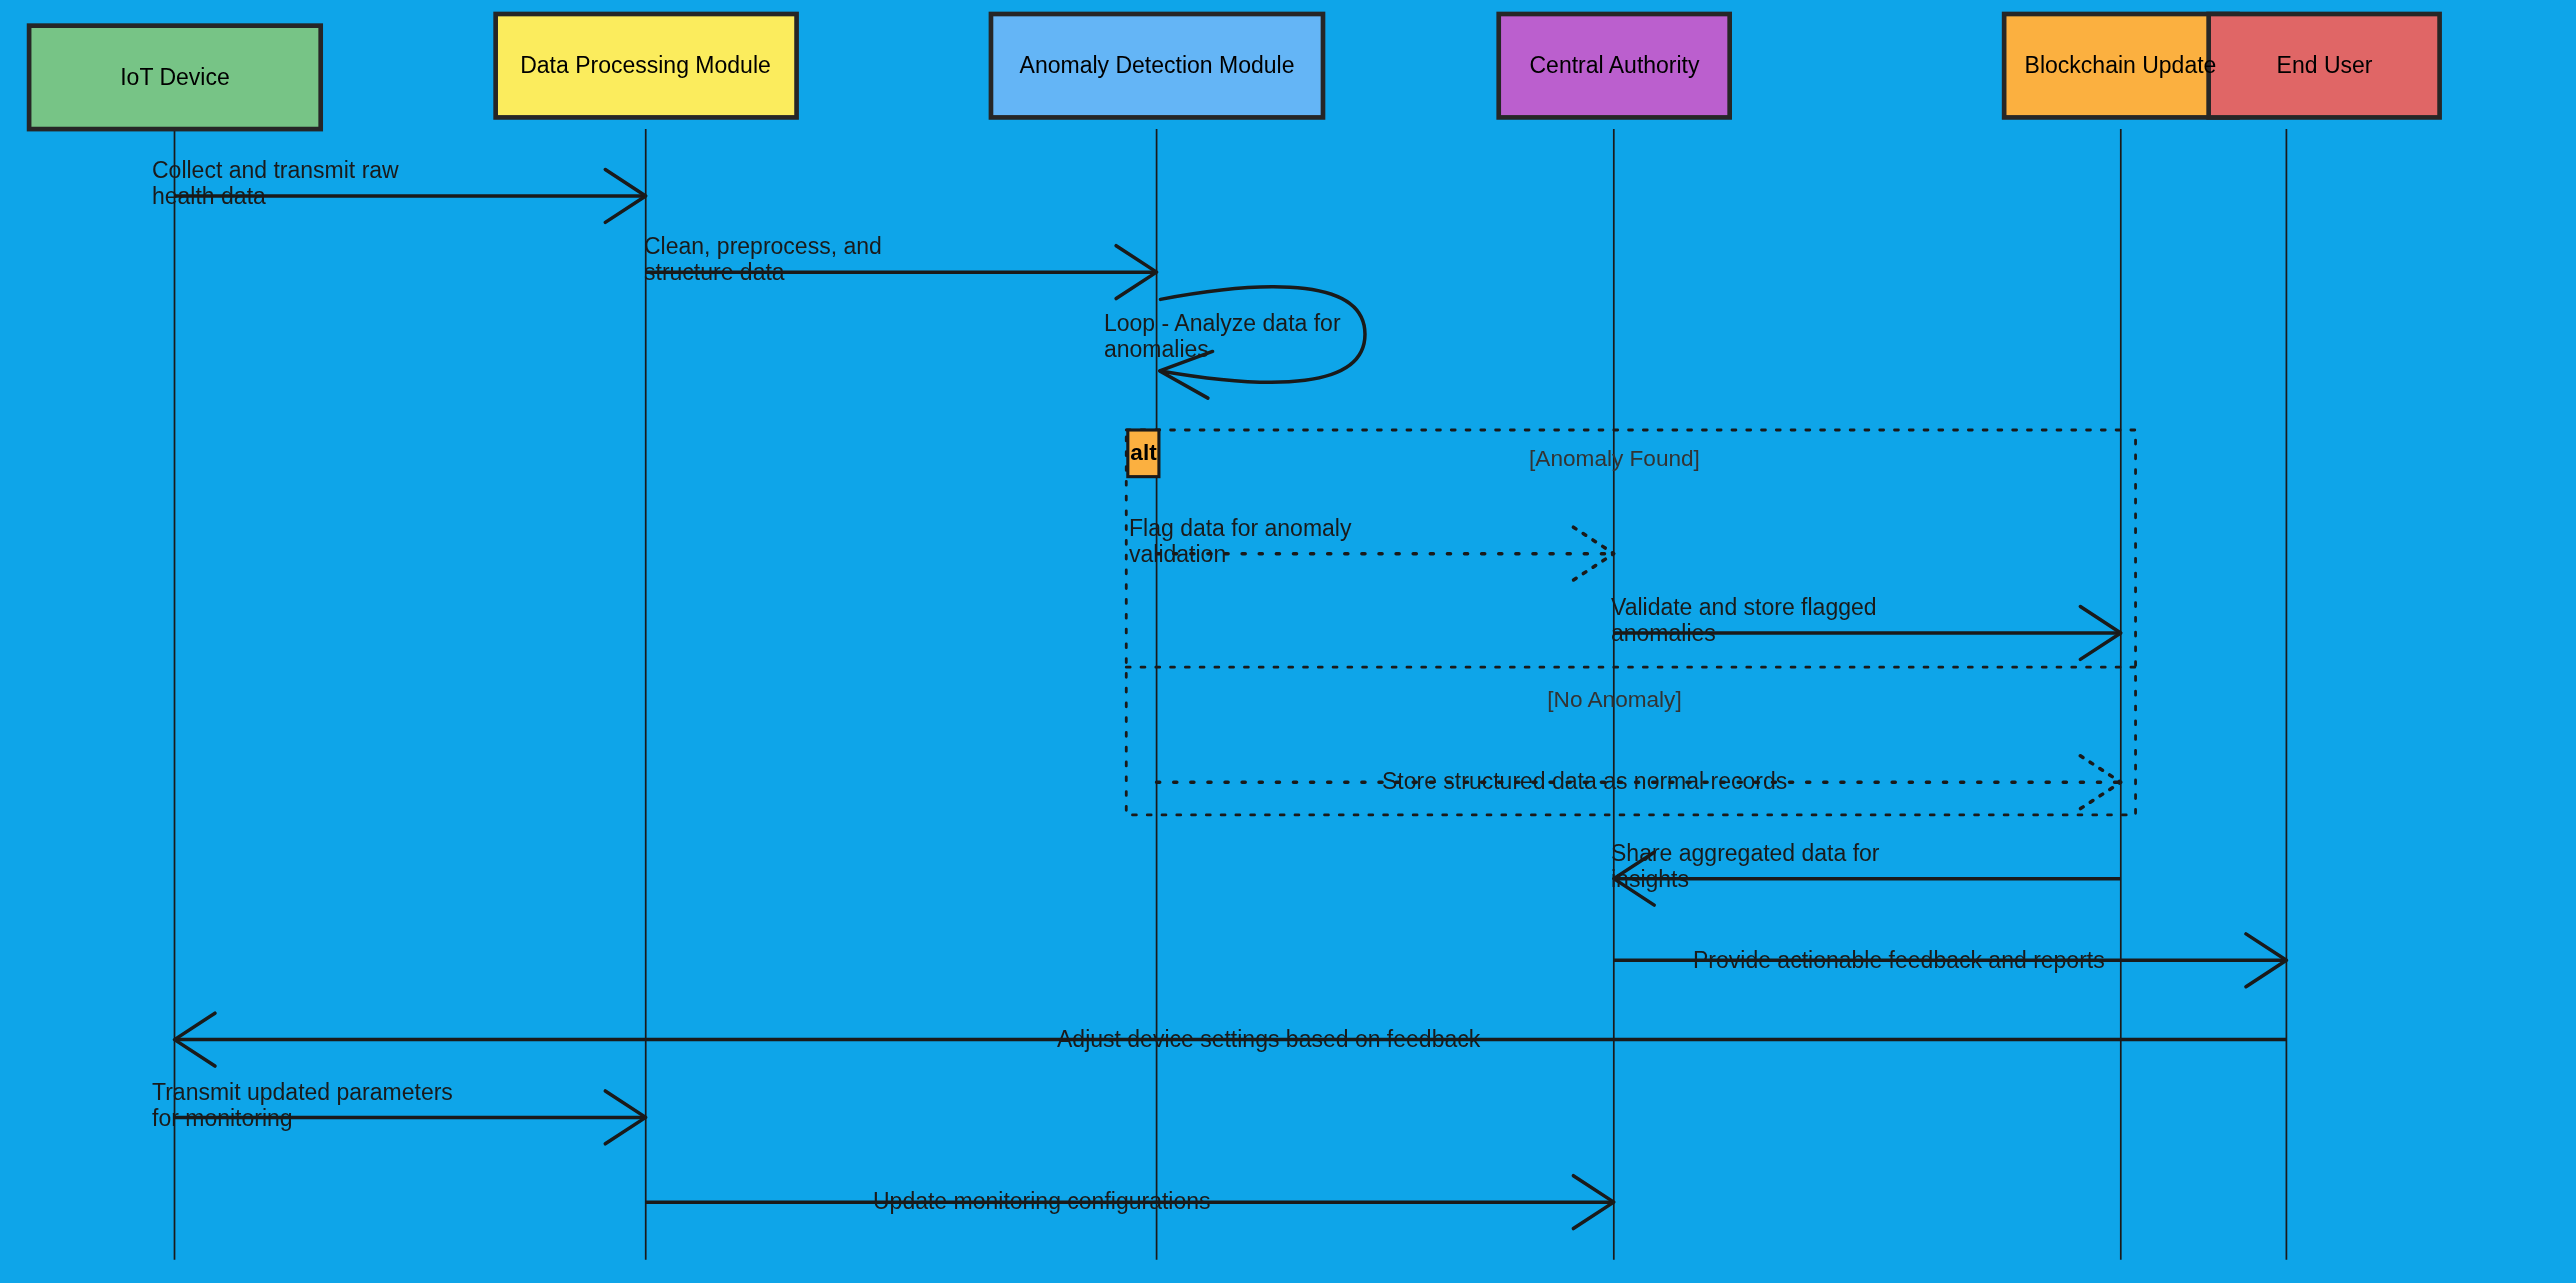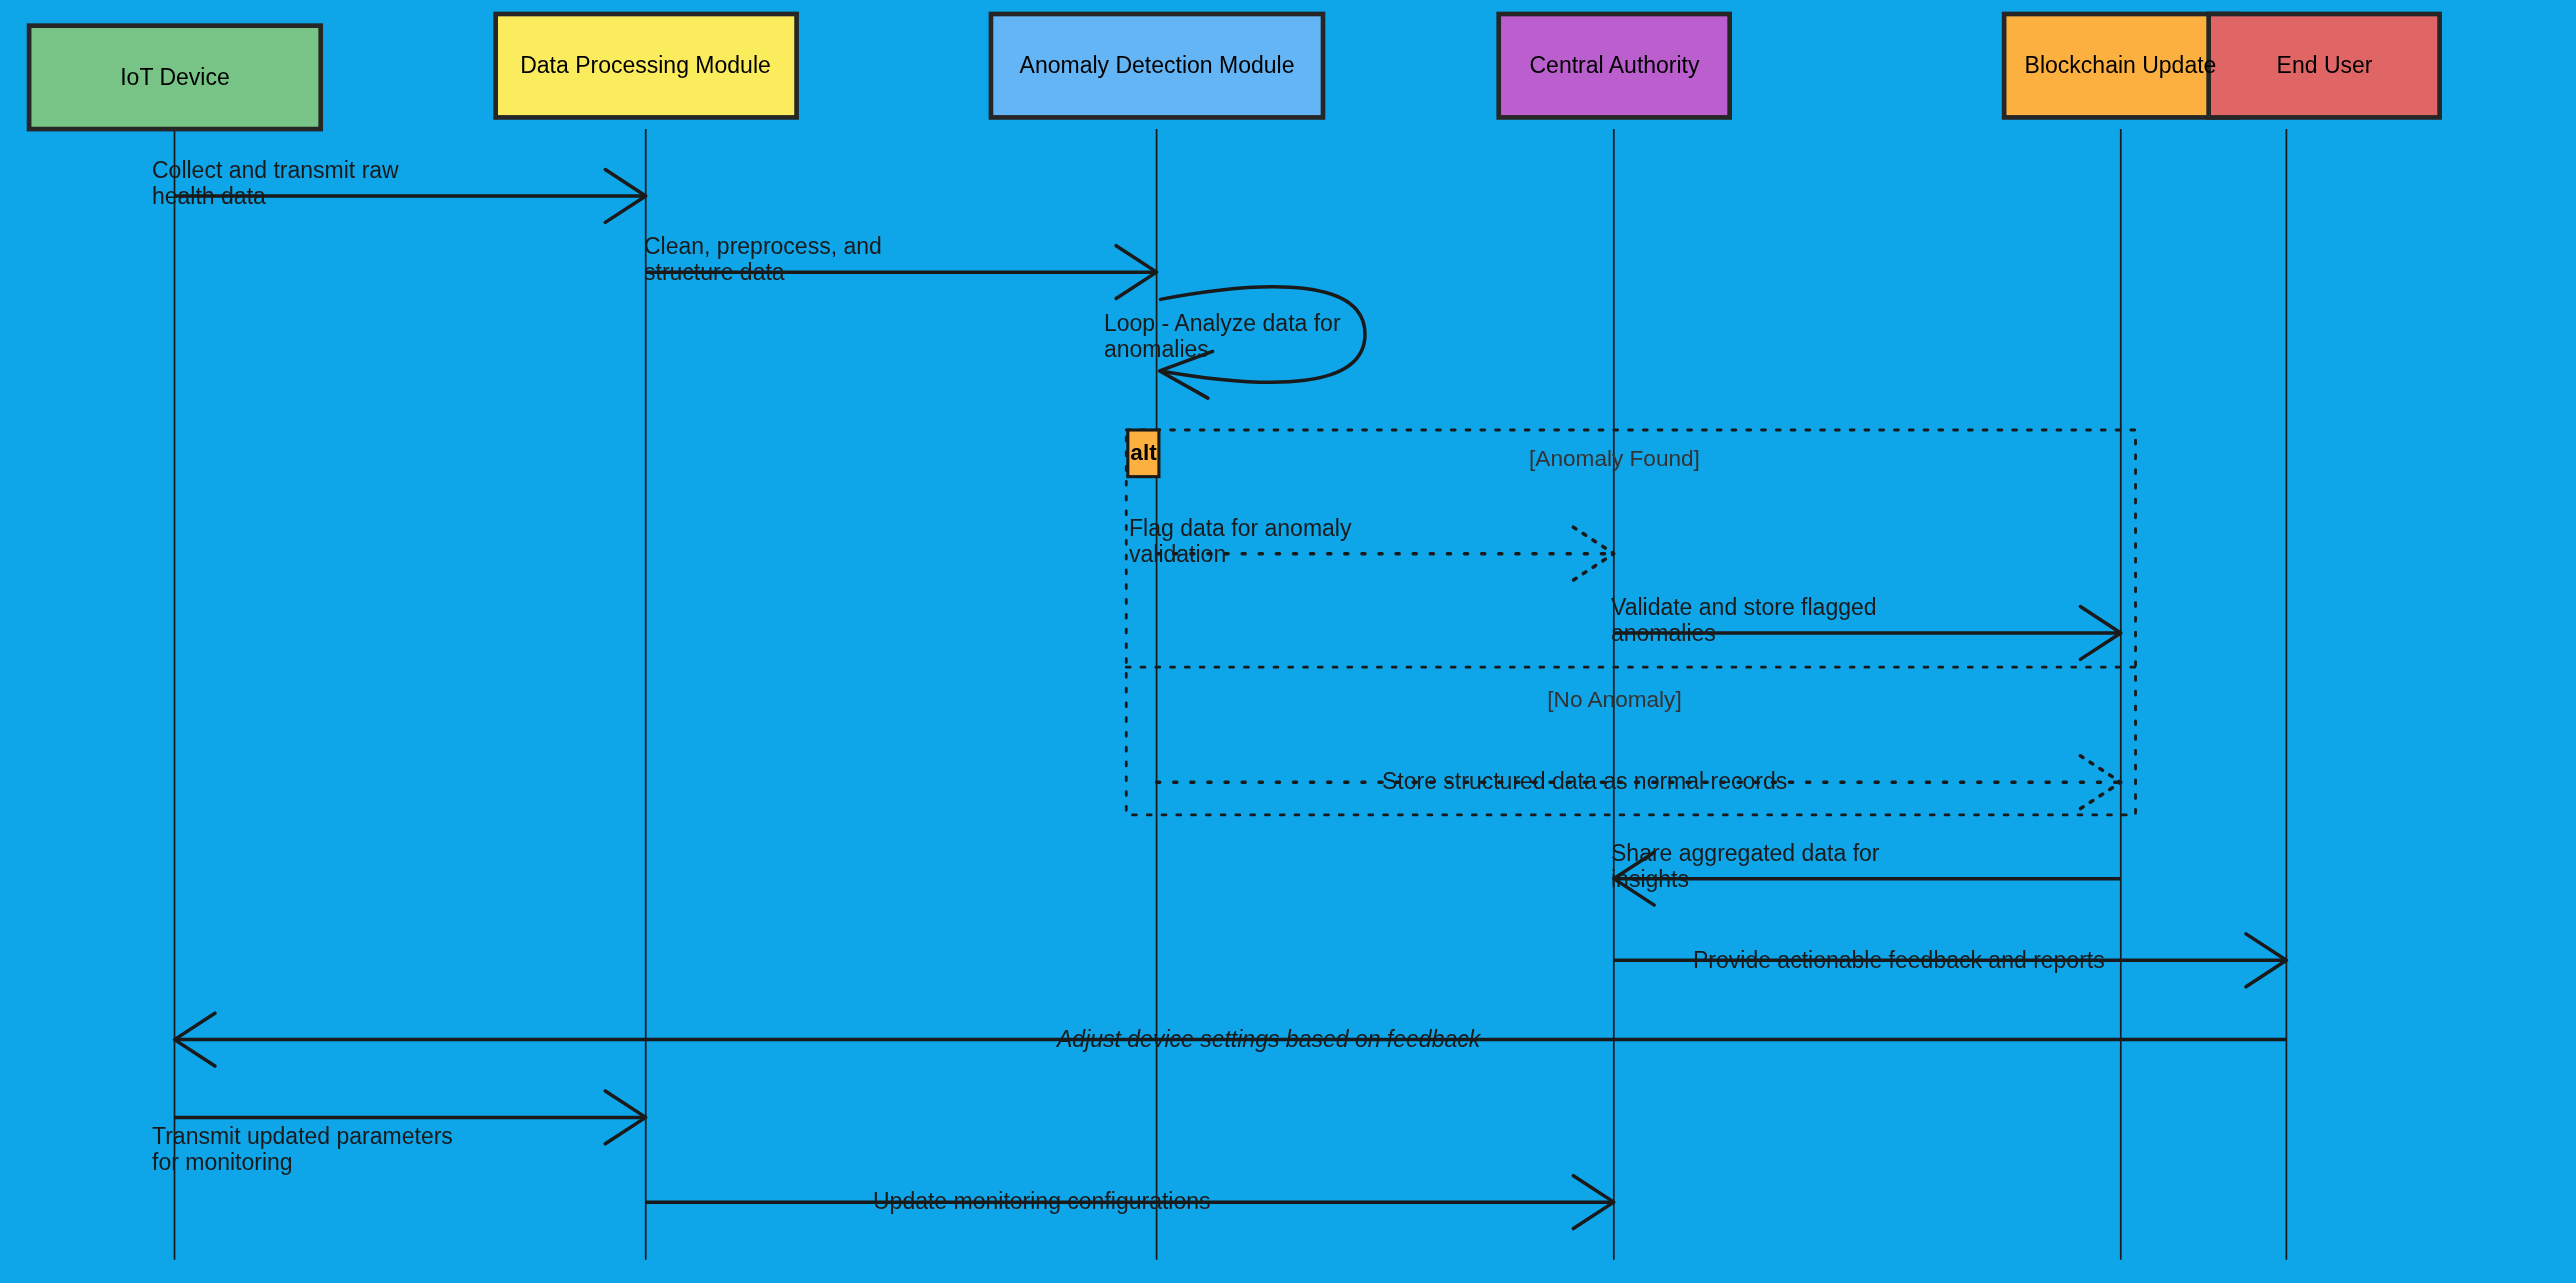--- a/index.html
+++ b/index.html
@@ -121,22 +121,22 @@
       <div class="msg-label" style="left: 1104px; top: 310px; width: 513px;">Loop - Analyze data for
 anomalies</div>
       <div class="msg-label" style="left: 1129px; top: 515px; width: 513px;">Flag data for anomaly
 validation</div>
       <div class="msg-label" style="left: 1611px; top: 594px; width: 513px;">Validate and store flagged
 anomalies</div>
       <div class="msg-label" style="left: 1382px; top: 768px; width: 513px;">Store structured data as normal records</div>
       <div class="msg-label" style="left: 1611px; top: 840px; width: 513px;">Share aggregated data for
 insights</div>
       <div class="msg-label" style="left: 1693px; top: 947px; width: 513px;">Provide actionable feedback and reports</div>
-      <div class="msg-label" style="left: 1057px; top: 1026px; width: 513px; font-style: italic;">Adjust device settings based on feedback</div>
-      <div class="msg-label" style="left: 152px; top: 1079px; width: 513px; margin-top: 44px;">Transmit updated parameters
+      <div class="msg-label" style="left: 1057px; top: 1026px; width: 513px;">Adjust device settings based on feedback</div>
+      <div class="msg-label" style="left: 152px; top: 1079px; width: 513px;">Transmit updated parameters
 for monitoring</div>
       <div class="msg-label" style="left: 873px; top: 1188px; width: 513px;">Update monitoring configurations</div>
       <div class="frag-label" style="left: 1381px; top: 446px; width: 467px;">[Anomaly Found]</div>
       <div class="frag-label" style="left: 1381px; top: 687px; width: 467px;">[No Anomaly]</div>
       <div class="alt-tag" style="left: 1128px; top: 430px; width: 31px; height: 47px;">alt</div>
     </div>
 
 </div>
 
 

